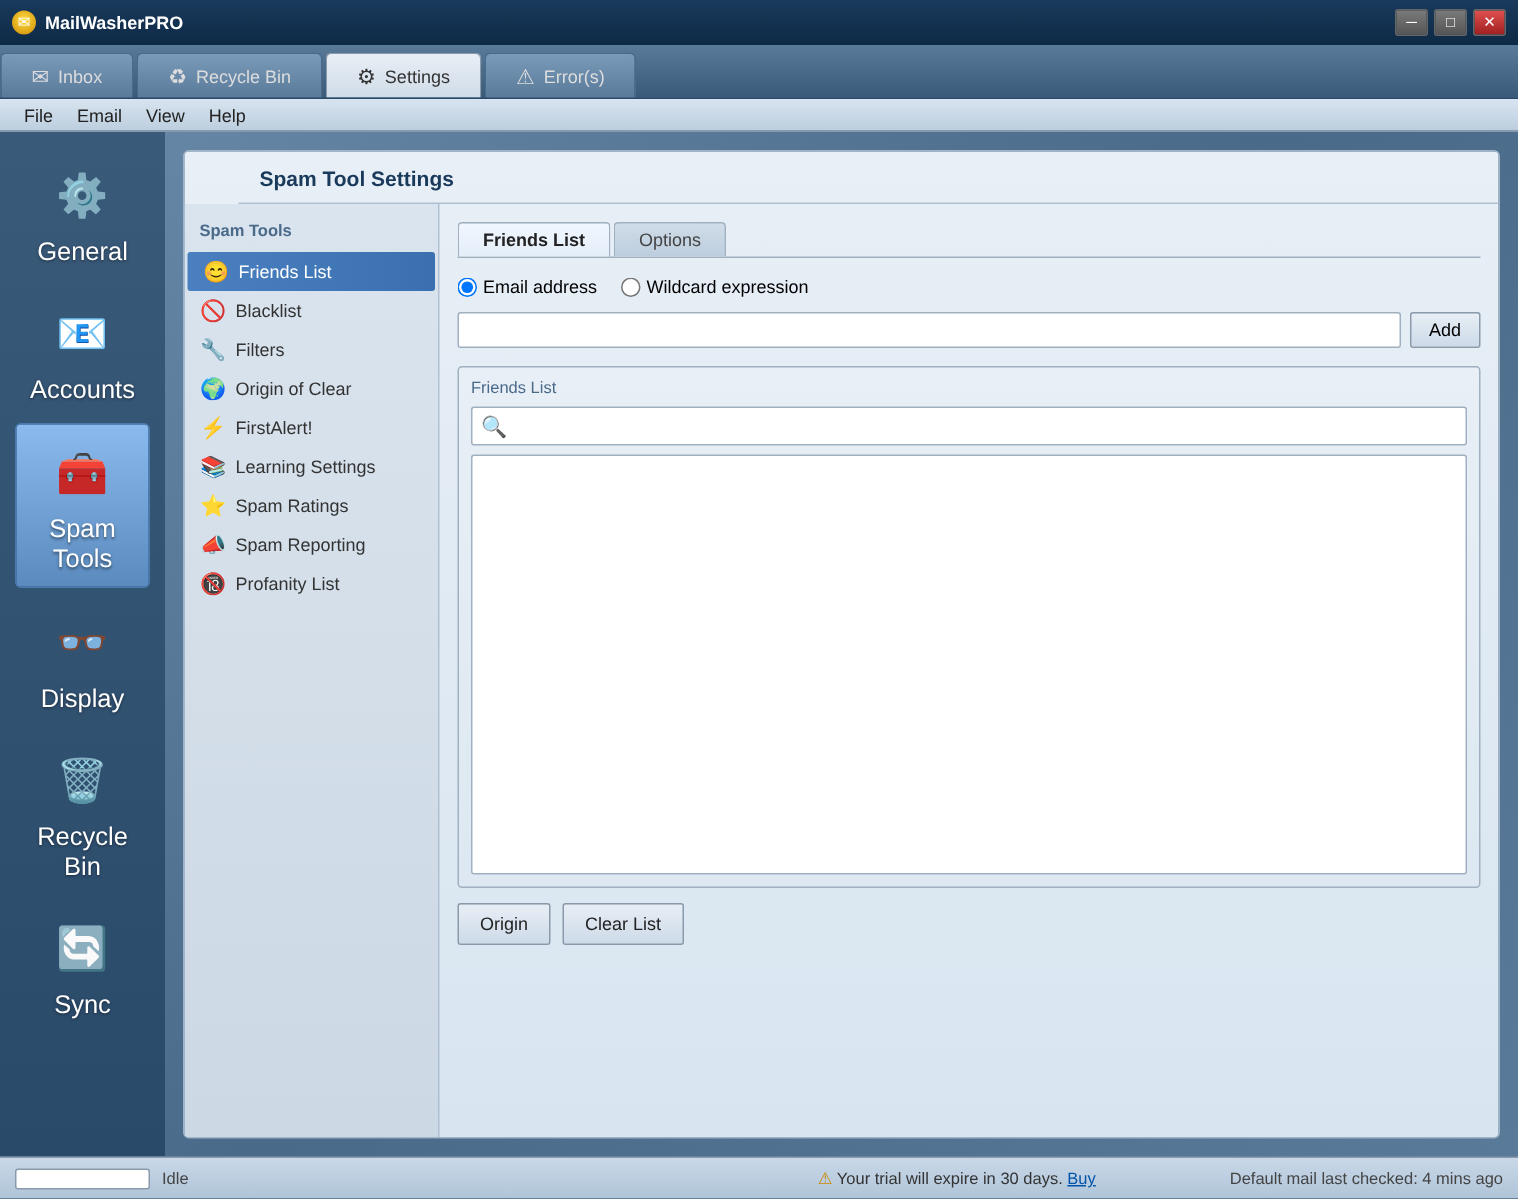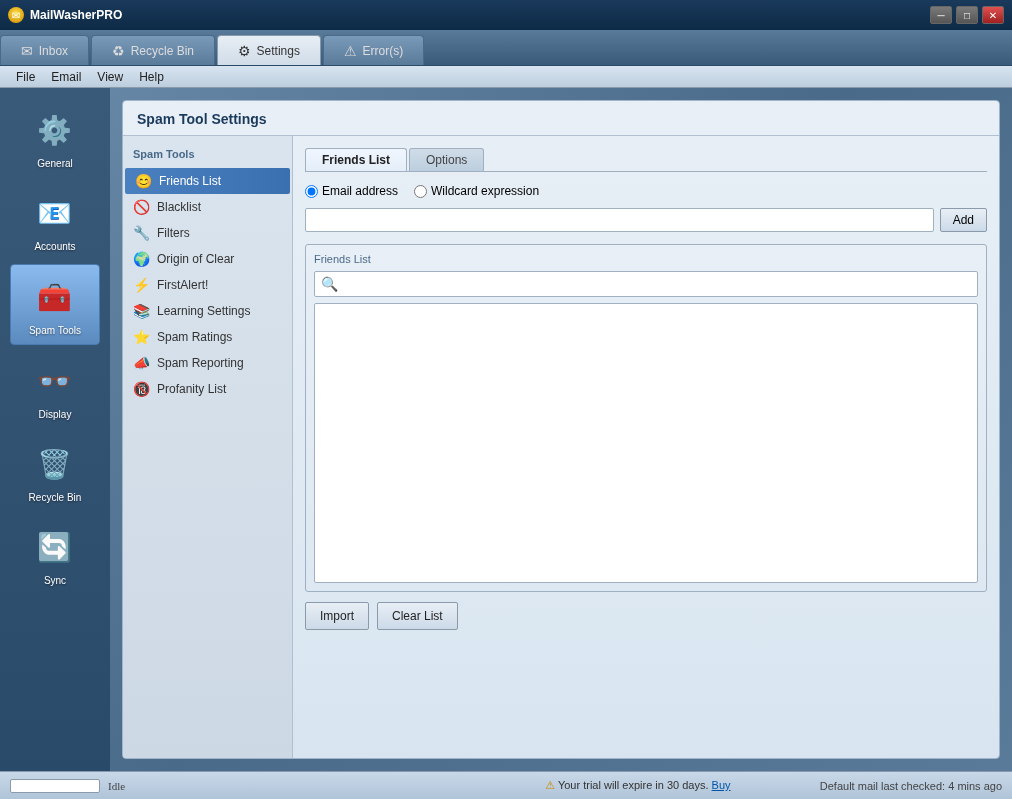--- a/index.html
+++ b/index.html
@@ -142,21 +142,21 @@
       width: 48px;
       height: 48px;
       margin-bottom: 4px;
       display: flex;
       align-items: center;
       justify-content: center;
       font-size: 28px;
     }
     .sidebar-label {
       color: white;
-      font-size: 10px;
+      font-size: 17px;
       text-shadow: 0 1px 2px rgba(0,0,0,0.5);
     }
 
     
     .content-panel {
       flex: 1;
       display: flex;
       flex-direction: column;
       padding: 12px;
     }
@@ -167,20 +167,21 @@
       border-radius: 4px;
       border: 1px solid #a0b4c8;
       flex: 1;
       display: flex;
       flex-direction: column;
       overflow: hidden;
     }
     .settings-header {
       padding: 10px 14px 8px;
       border-bottom: 1px solid #b0c0d0;
+      margin-left: 36px;
     }
     .settings-title {
       font-size: 14px;
       font-weight: bold;
       color: #1a3a5c;
     }
     .settings-body {
       display: flex;
       flex: 1;
       overflow: hidden;
@@ -379,21 +380,20 @@
       width: 90px;
       height: 14px;
       border: 1px solid #8a9aaa;
       background: white;
       border-radius: 2px;
     }
     .status-text {
       font-size: 11px;
       color: #444;
       flex: 1;
-      font-family: Liberation Serif, serif;
     }
     .trial-notice {
       font-size: 11px;
       color: #333;
       flex: 1;
       text-align: center;
     }
     .trial-link { color: #0055aa; text-decoration: underline; cursor: pointer; }
     .trial-icon { color: #cc8800; }
     .status-right {
@@ -543,21 +543,21 @@
 
           <div class="friends-list-box">
             <div class="friends-list-label">Friends List</div>
             <div class="search-row">
               <span class="search-icon-sm">🔍</span>
             </div>
             <div class="list-area"></div>
           </div>
 
           <div class="btn-row">
-            <button class="action-btn">Import</button>
+            <button class="action-btn">Origin</button>
             <button class="action-btn">Clear List</button>
           </div>
         </div>
 
       </div>
     </div>
   </div>
 </div>
 
 <div class="status-bar">

